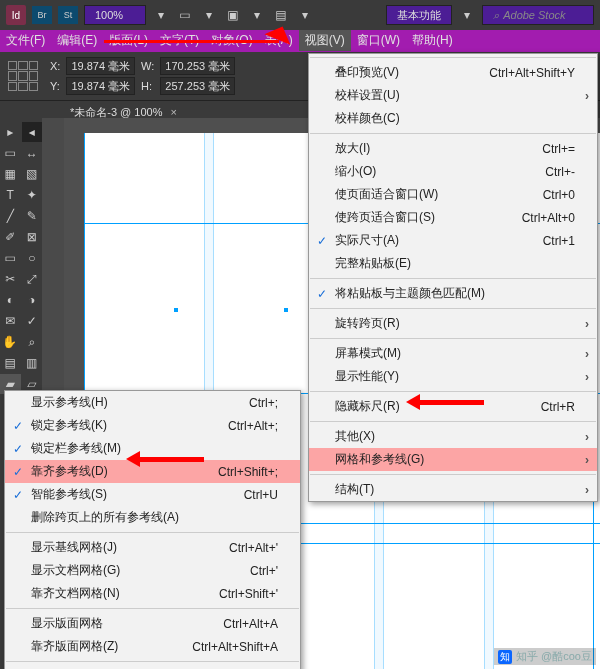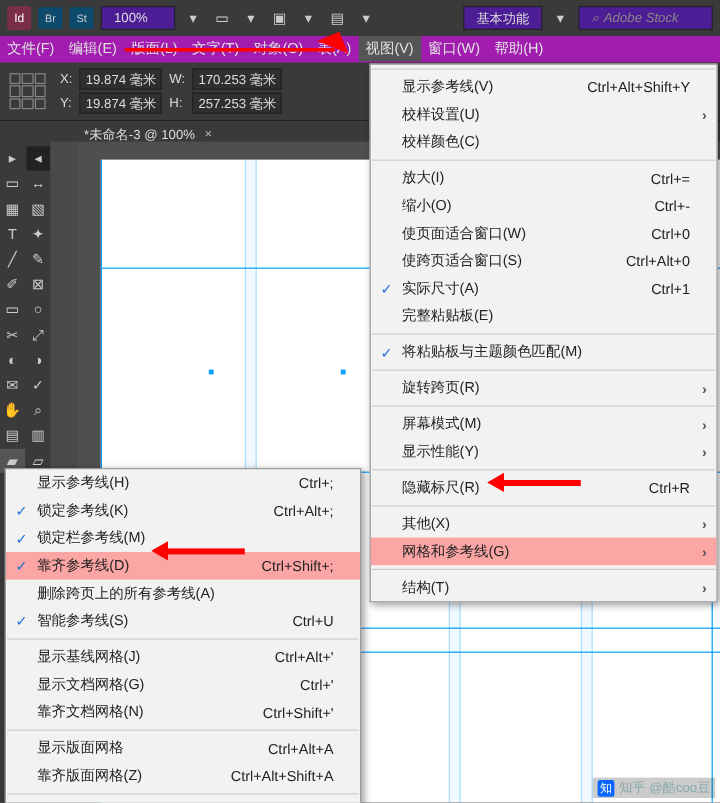--- a/index.html
+++ b/index.html
@@ -161,21 +161,21 @@
       <div class="mark" style="left:200px;top:175px"></div>
       <div class="mark" style="left:388px;top:330px"></div>
       <div class="mark" style="left:440px;top:330px"></div>
     </div>
   </div>
 </div>
 
 <div class="menu menu1" id="view-menu">
     <div class="sep"></div>
     <div class="mi">
-      <span>显示参考线(V)</span>
+      <span>叠印预览(V)</span>
       <span>Ctrl+Alt+Shift+Y</span>
     </div>
     <div class="mi sub">
       <span>校样设置(U)</span>
     </div>
     <div class="mi">
       <span>校样颜色(C)</span>
     </div>
     <div class="sep"></div>
     <div class="mi">
@@ -242,26 +242,26 @@
       <span>锁定参考线(K)</span>
       <span>Ctrl+Alt+;</span>
     </div>
     <div class="mi chk">
       <span>锁定栏参考线(M)</span>
     </div>
     <div class="mi chk sel">
       <span>靠齐参考线(D)</span>
       <span>Ctrl+Shift+;</span>
     </div>
-    <div class="mi">
-      <span>删除跨页上的所有参考线(A)</span>
-    </div>
     <div class="mi chk">
       <span>智能参考线(S)</span>
       <span>Ctrl+U</span>
+    </div>
+    <div class="mi">
+      <span>删除跨页上的所有参考线(A)</span>
     </div>
     <div class="sep"></div>
     <div class="mi">
       <span>显示基线网格(J)</span>
       <span>Ctrl+Alt+'</span>
     </div>
     <div class="mi">
       <span>显示文档网格(G)</span>
       <span>Ctrl+'</span>
     </div>

